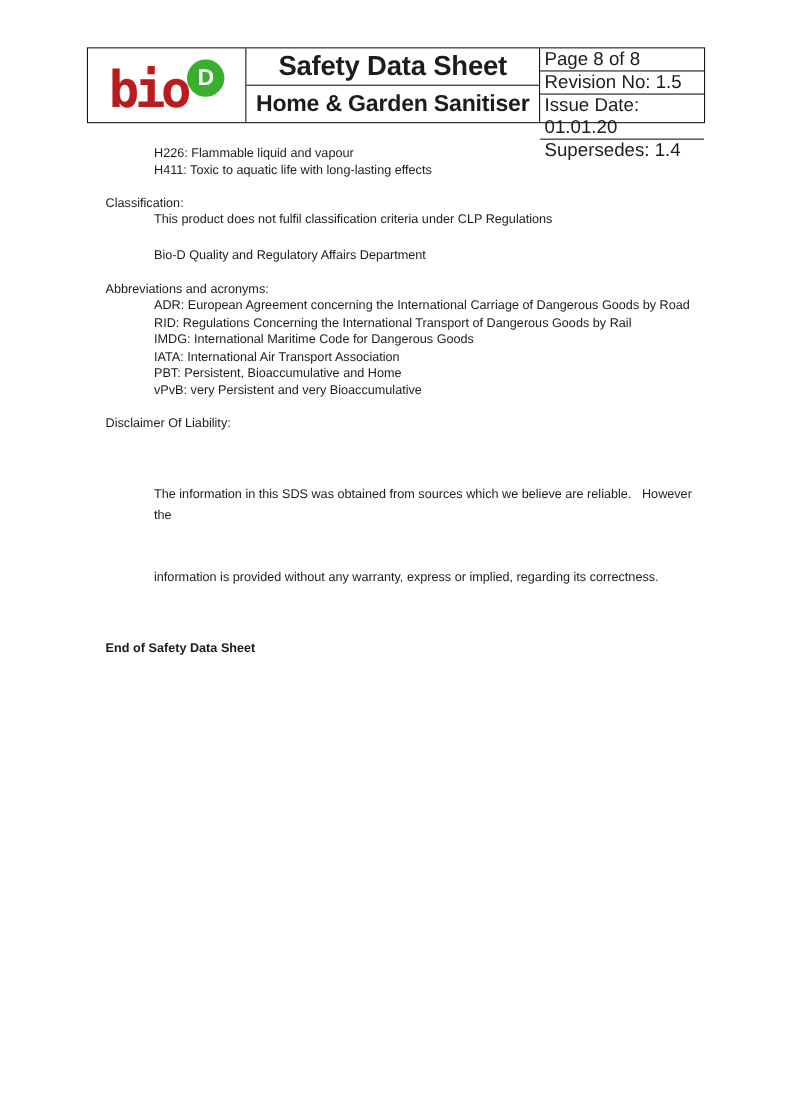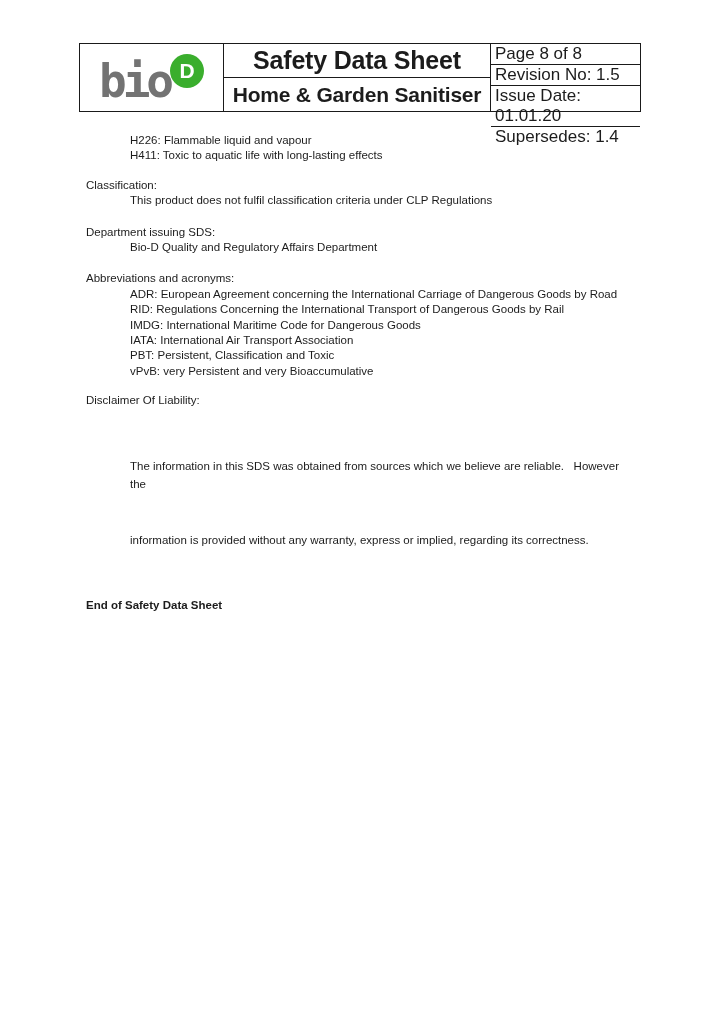--- a/index.html
+++ b/index.html
@@ -32,21 +32,21 @@
     justify-content: center;
   }
   .logo { display: flex; align-items: flex-start; }
   .logo-word {
     font-family: "DejaVu Sans Mono", monospace;
     font-weight: bold;
     font-size: 46px;
     line-height: 0.92;
     letter-spacing: -4px;
     margin-top: 8px;
-    color: #737373;
+    color: #b91c1c;
   }
   .logo-badge {
     width: 34px;
     height: 34px;
     border-radius: 50%;
     background: #3aae2d;
     color: #ffffff;
     font-weight: bold;
     font-size: 21px;
     display: flex;
@@ -87,21 +87,21 @@
     display: flex;
     align-items: center;
     padding-left: 4px;
     font-size: 17px;
   }
   .meta-row:last-child { border-bottom: none; }
 
   
   .doc {
     position: absolute;
-    left: 86px;
+    left: 96px;
     top: 133px;
     width: 552px;
     font-size: 11.5px;
     line-height: 15.4px;
   }
   .block { margin-bottom: 14px; }
   .gap16 { margin-bottom: 16px; }
   .gap18 { margin-bottom: 18px; }
   .indent { margin-left: 44px; }
   .line { display: block; }
@@ -149,36 +149,33 @@
     </div>
 
     <div class="block gap16">
       <div class="line">
         <span class="heading-u">Classification</span><span>:</span>
       </div>
       <span class="line indent">This product does not fulfil classification criteria under CLP Regulations</span>
     </div>
 
     <div class="block gap16">
-      <div class="line">
-        <span class="heading-u">Department issuing SDS</span><span>:</span>
-      </div>
       <span class="line indent">Bio-D Quality and Regulatory Affairs Department</span>
     </div>
 
 
     <div class="block">
       <div class="line">
         <span class="heading-u">Abbreviations and acronyms</span><span>:</span>
       </div>
       <span class="line indent">ADR: European Agreement concerning the International Carriage of Dangerous Goods by Road</span>
       <span class="line indent">RID: Regulations Concerning the International Transport of Dangerous Goods by Rail</span>
       <span class="line indent">IMDG: International Maritime Code for Dangerous Goods</span>
       <span class="line indent">IATA: International Air Transport Association</span>
-      <span class="line indent">PBT: Persistent, Classification and Toxic</span>
+      <span class="line indent">PBT: Persistent, Bioaccumulative and Home</span>
       <span class="line indent">vPvB: very Persistent and very Bioaccumulative</span>
     </div>
 
     <div>
       <div class="line">
         <span class="heading-u">Disclaimer Of Liability</span><span>:</span>
       </div>
       <div class="para">
         <span class="line">The information in this SDS was obtained from sources which we believe are reliable.   However the</span>
         <span class="line">information is provided without any warranty, express or implied, regarding its correctness.</span>

